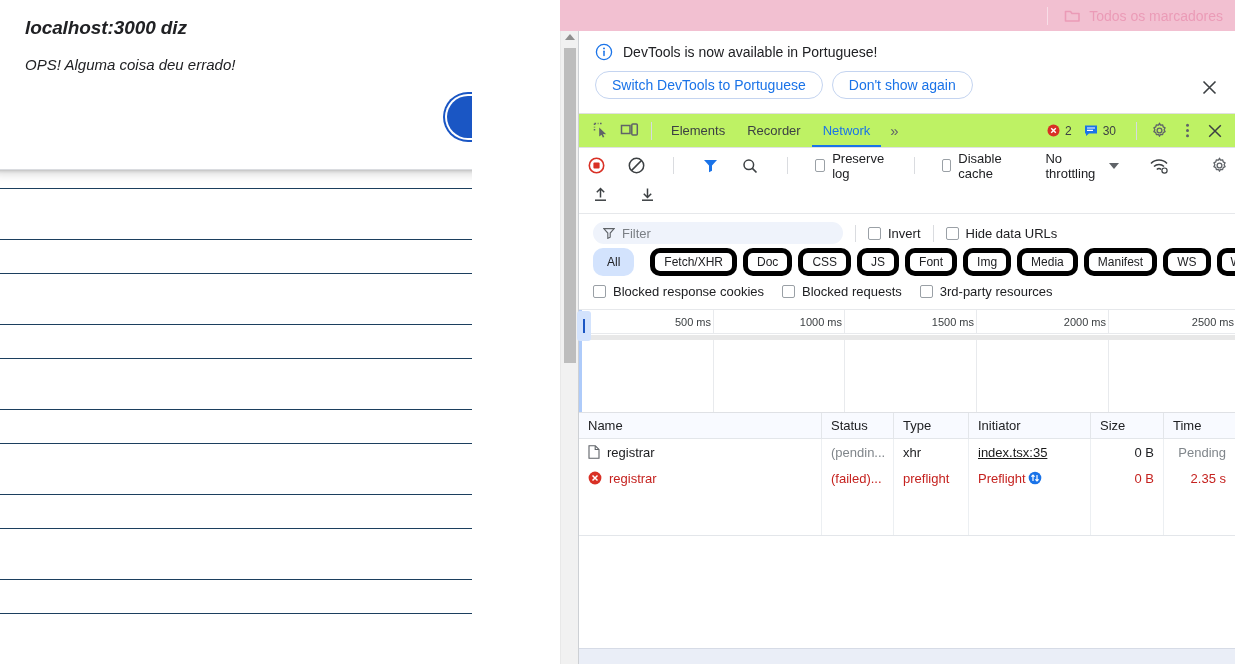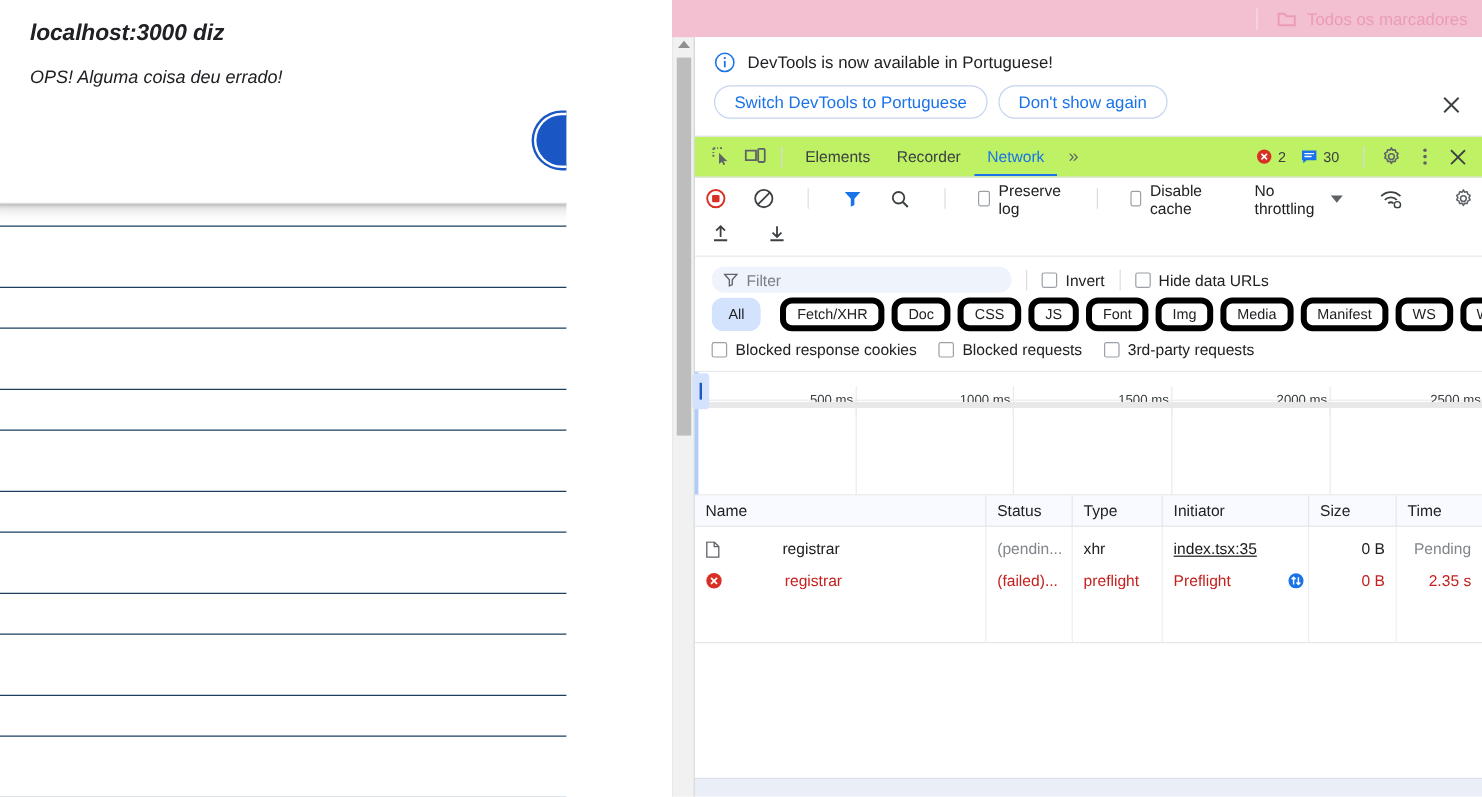--- a/index.html
+++ b/index.html
@@ -227,21 +227,21 @@
   
   #overview {
     flex: 0 0 auto; height: 103px; position: relative;
     background: #fff; border-bottom: 1px solid #dfe1e5;
   }
   #ov-ruler {
     position: relative; height: 24px;
     border-bottom: 1px solid #e8eaed;
   }
   .ov-tick {
-    position: absolute; top: 12px; height: 24px;
+    position: absolute; top: 0; height: 24px;
     border-right: 1px solid #e8eaed;
     display: flex; align-items: center; justify-content: flex-end;
     padding-right: 2px;
     font-size: 11px; color: #3c4043;
   }
   #ov-band {
     position: absolute; left: 2px; right: 0; top: 25px; height: 5px;
     background: #e8e8e8;
   }
   #ov-grid { position: absolute; left: 0; right: 0; top: 30px; bottom: 0; }
@@ -266,23 +266,23 @@
   .th {
     height: 26px; display: flex; align-items: center;
     padding-left: 9px; border-right: 1px solid #e3e6ea;
     cursor: default; overflow: hidden; white-space: nowrap;
   }
   .trow {
     display: flex; height: 26px; align-items: center;
     font-size: 13px; cursor: default;
   }
   .trow .td {
-    height: 26px; display: flex; align-items: flex-end;
+    height: 26px; display: flex; align-items: center;
     padding-left: 9px; border-right: 1px solid #eceff2;
-    overflow: hidden; white-space: nowrap; gap: 45px;
+    overflow: hidden; white-space: nowrap;
   }
   .trow .td.num { justify-content: flex-end; padding-right: 9px; padding-left: 0; }
   .trow.err .td { color: #c5221f; }
   .td .nm-icon { margin-right: 7px; display: flex; flex: 0 0 auto; }
   .muted { color: #80868b; }
   .linkish { color: #1a1a1a; text-decoration: underline; }
   #rows-fill { border-bottom: 1px solid #e3e6ea; }
   #rows-fill .fillcols { display: flex; height: 44px; }
   #rows-fill .fc { border-right: 1px solid #eceff2; height: 44px; }
 
@@ -541,21 +541,21 @@
         <div class="cbx">
           <span class="box"></span>
           <span class="lbl">Blocked response cookies</span>
         </div>
         <div class="cbx">
           <span class="box"></span>
           <span class="lbl">Blocked requests</span>
         </div>
         <div class="cbx">
           <span class="box"></span>
-          <span class="lbl">3rd-party requests</span>
+          <span class="lbl">3rd-party resources</span>
         </div>
       </div>
     </div>
 
     <div id="overview">
       <div id="ov-ruler">
         <div class="ov-tick" style="left:2px;width:133px">500 ms</div>
         <div class="ov-tick" style="left:135px;width:131px">1000 ms</div>
         <div class="ov-tick" style="left:266px;width:132px">1500 ms</div>
         <div class="ov-tick" style="left:398px;width:132px">2000 ms</div>

